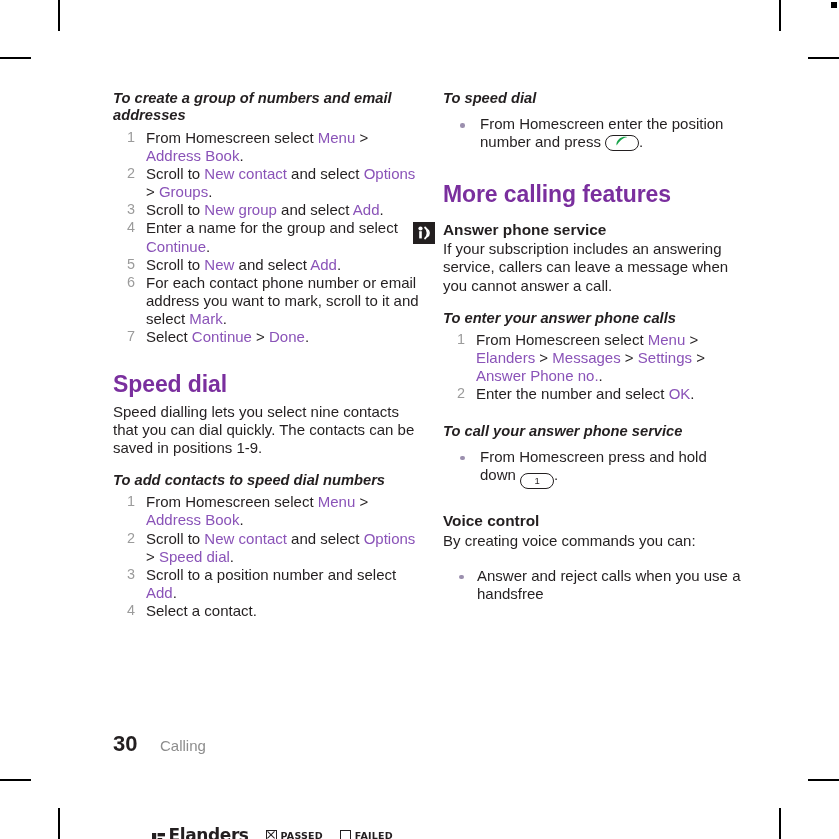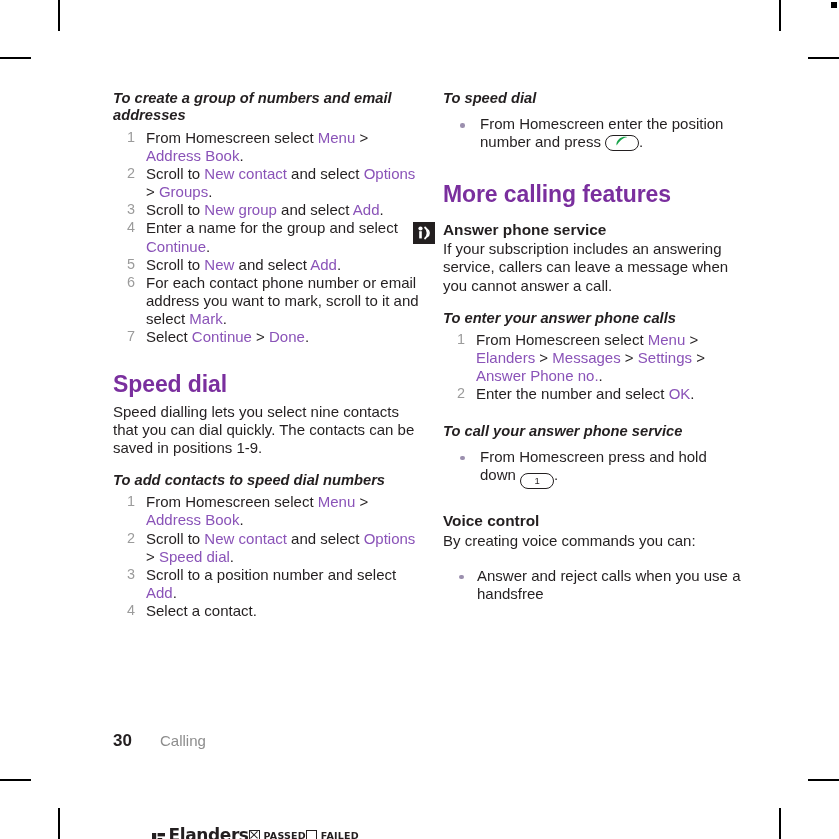--- a/index.html
+++ b/index.html
@@ -173,21 +173,21 @@
 
   
   .footer {
     position: absolute;
     left: 113px;
     top: 731px;
     display: flex;
     align-items: baseline;
   }
   .footer .pageno {
-    font-size: 17px;
+    font-size: 22px;
     font-weight: bold;
     color: #231f20;
     width: 47px;
   }
   .footer .chapter {
     font-size: 15px;
     color: #8d8d8d;
   }
 
   
@@ -214,20 +214,21 @@
     top: 2px;
   }
   .pf-brand {
     font-size: 17px;
     font-weight: bold;
     letter-spacing: -0.4px;
   }
   .pf-check {
     display: inline-flex;
     align-items: center;
+    margin-left: 17px;
     font-size: 9.5px;
     font-weight: bold;
     letter-spacing: 0.2px;
   }
   .pf-box {
     display: inline-block;
     width: 9px;
     height: 9px;
     border: 1.3px solid #231f20;
     margin-right: 4px;

